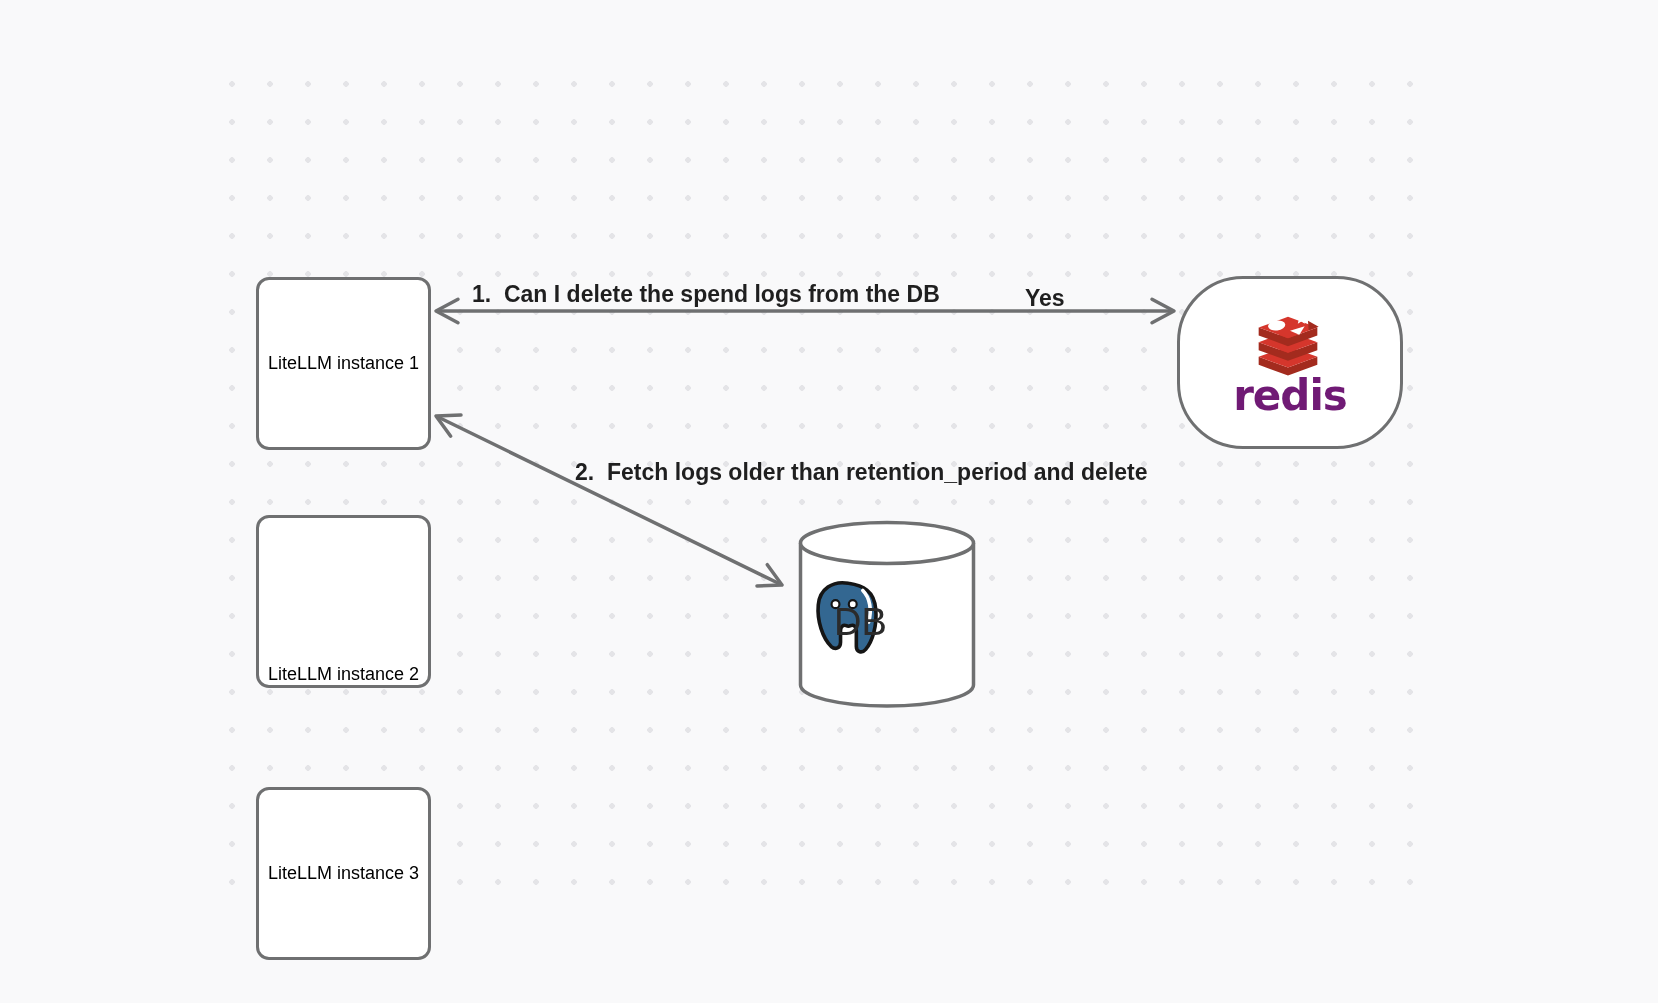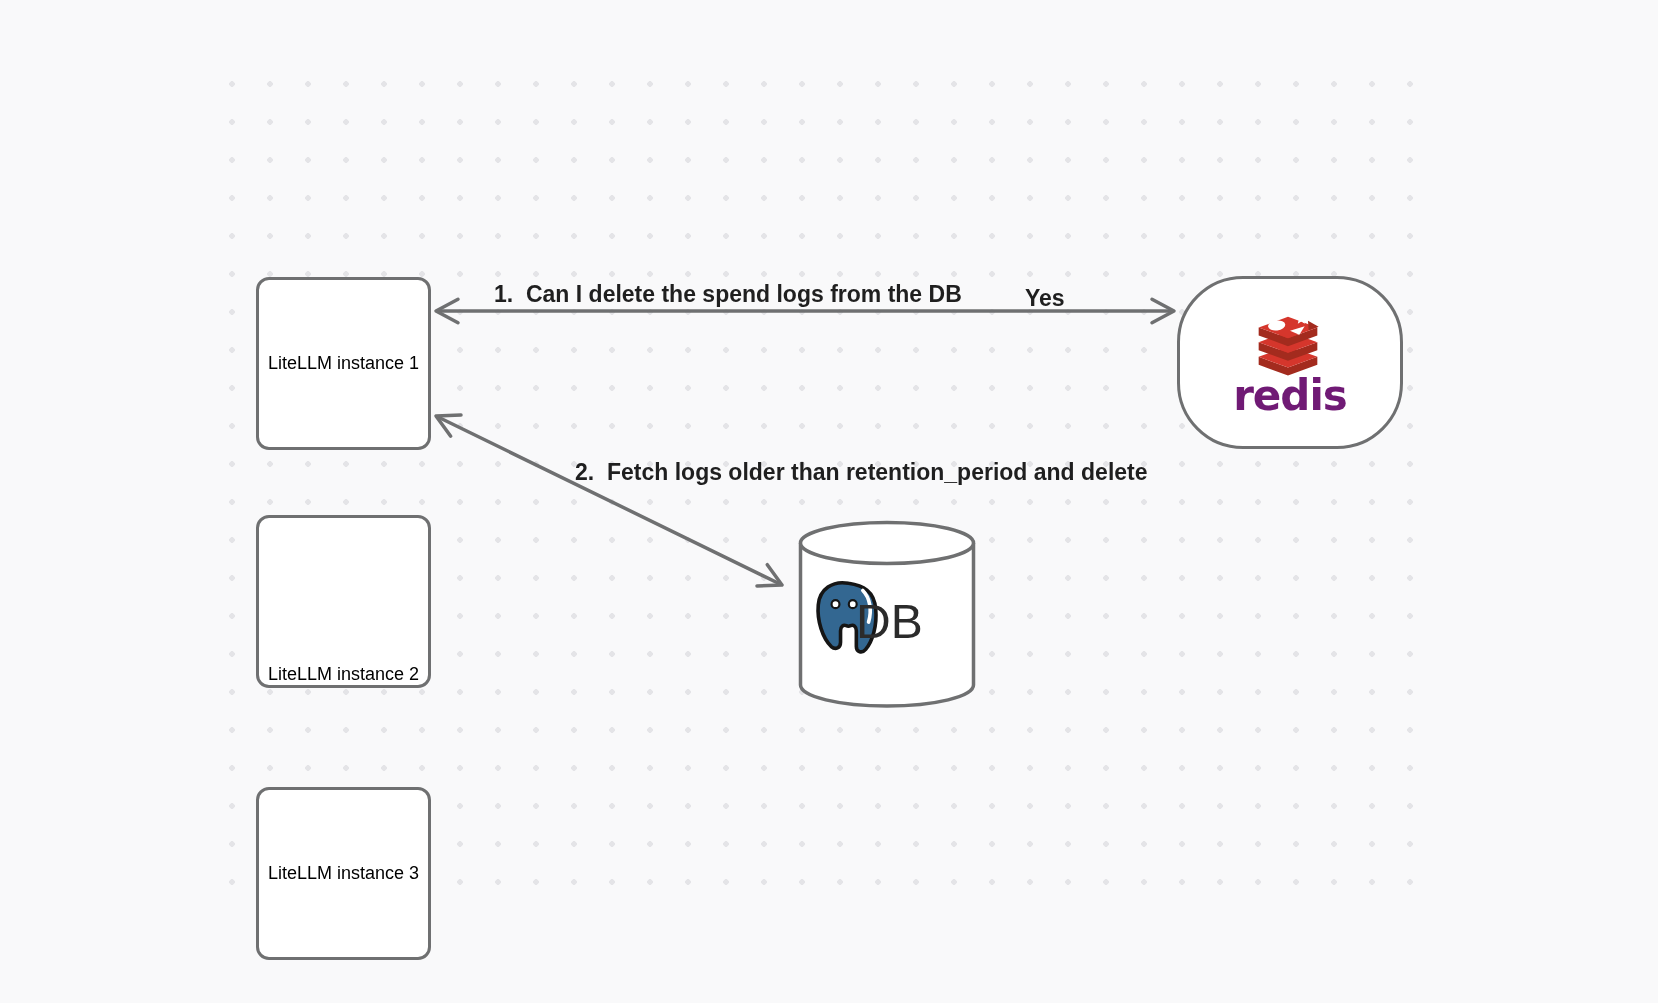--- a/index.html
+++ b/index.html
@@ -91,43 +91,43 @@
   }
   .postgres-logo {
     position: absolute;
     left: 811px;
     top: 579px;
     width: 72px;
     height: 79px;
   }
   .db-label {
     position: absolute;
-    left: 856px;
+    left: 834px;
     top: 601px;
-    font-size: 48px;
+    font-size: 38px;
     line-height: 42px;
     color: #2b2b2b;
   }
 
   .arrows-layer {
     position: absolute;
     left: 0;
     top: 0;
     width: 1658px;
     height: 1003px;
   }
   .arrow-label {
     position: absolute;
     font-weight: 700;
     font-size: 23px;
     line-height: 26px;
     color: #1f1f1f;
     white-space: pre;
   }
-  #arrow-1-label { left: 494px; top: 281px; text-align: right; }
+  #arrow-1-label { left: 472px; top: 281px; text-align: right; }
   #arrow-1-answer { left: 1025px; top: 285px; }
   #arrow-2-label { left: 575px; top: 459px; }
 </style>
 </head>
 <body>
 
 <div id="canvas">
 
   <div class="dot-grid"></div>
 

